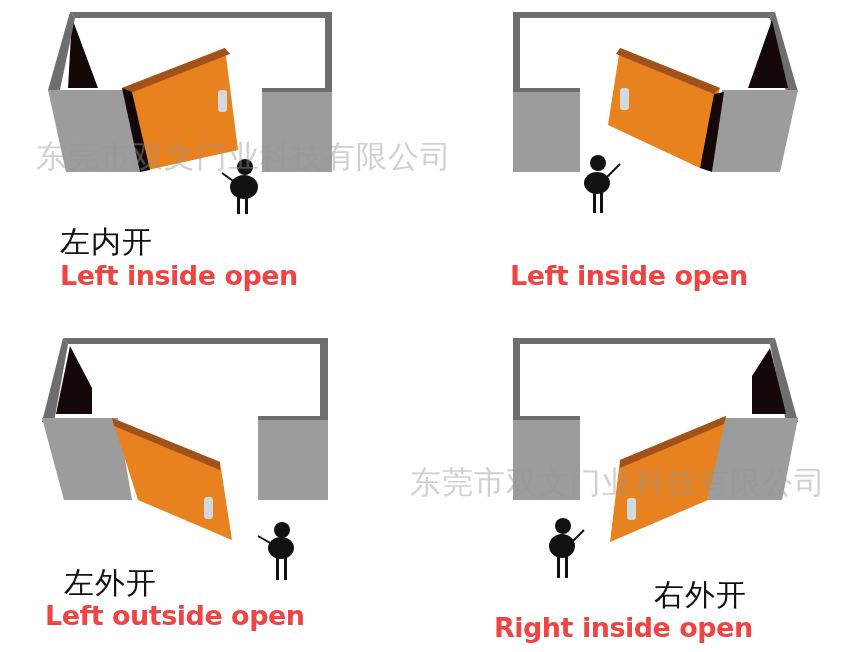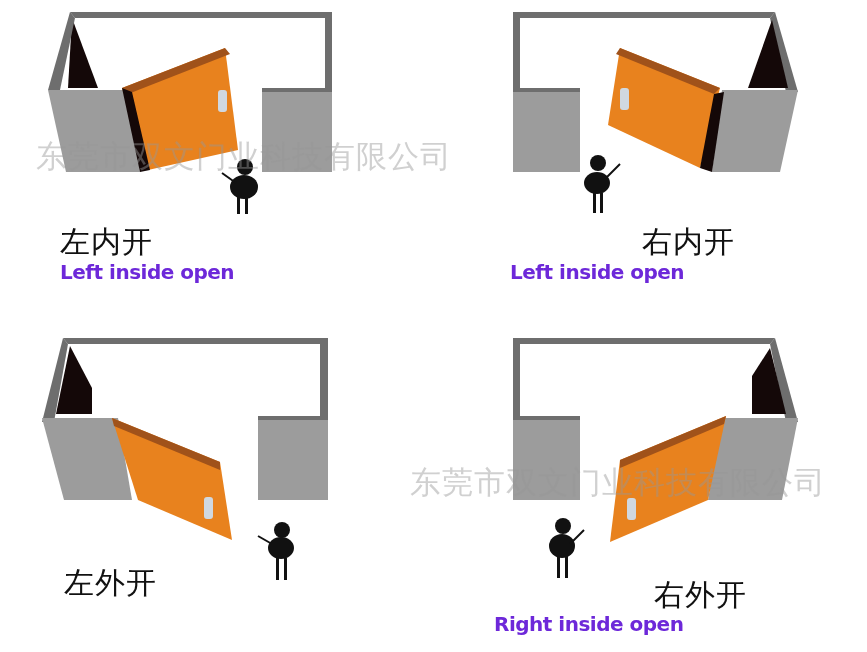--- a/index.html
+++ b/index.html
@@ -1,20 +1,20 @@
 <!DOCTYPE html>
 <html><head>
 <meta charset="utf-8">
 <style>
   html, body { margin: 0; padding: 0; background: #ffffff; }
   body { width: 867px; height: 652px; position: relative; overflow: hidden; font-family: "DejaVu Sans", sans-serif; }
   .panel { position: absolute; }
   .panel svg { position: absolute; left: 0; top: 0; }
   .cn { position: absolute; font-family: "DejaVu Sans", sans-serif; font-size: 30px; color: #111; letter-spacing: 1px; }
-  .en { position: absolute; font-family: "DejaVu Sans", sans-serif; font-size: 20px; font-weight: bold; color: #6d28d9; letter-spacing: -0.5px; }
+  .en { position: absolute; font-family: "DejaVu Sans", sans-serif; font-size: 27px; font-weight: bold; color: #ef4444; letter-spacing: -0.5px; }
   .wm { position: absolute; font-family: "DejaVu Sans", sans-serif; font-size: 31px; color: rgba(150,150,150,0.45); white-space: nowrap; letter-spacing: 1px; }
 </style>
 </head>
 <body>
 
 <div class="panel" style="left:0;top:0;width:430px;height:310px;">
   <svg width="430" height="310">
 
     <path d="M70 12 L332 12 L332 92 L325 92 L325 18 L75 18 Z" fill="#6e6e6e"></path>
 
@@ -59,21 +59,20 @@
     <path d="M284 94 L294 92 L282 172 L270 168 Z" fill="#140808"></path>
     <rect x="190" y="88" width="9" height="22" rx="3" fill="#d0d8e0"></rect>
     <g fill="#111">
       <circle cx="168" cy="163" r="8"></circle>
       <ellipse cx="167" cy="183" rx="13" ry="11"></ellipse>
       <rect x="163" y="193" width="3" height="20"></rect>
       <rect x="170" y="193" width="3" height="20"></rect>
       <line x1="176" y1="178" x2="190" y2="164" stroke="#111" stroke-width="2"></line>
     </g>
   </svg>
-  <div class="cn" style="left:212px;top:222px;">右内开</div>
   <div class="en" style="left:80px;top:260px;">Left inside open</div>
 </div>
 
 <div class="panel" style="left:0;top:330px;width:430px;height:322px;padding-left:16px;">
   <svg width="430" height="322">
     <path d="M63 8 L328 8 L328 92 L320 92 L320 14 L68 14 Z" fill="#6e6e6e"></path>
     <path d="M63 8 L42 92 L54 92 L68 14 Z" fill="#6e6e6e"></path>
     <path d="M70 16 L92 58 L92 84 L56 84 Z" fill="#140808"></path>
     <path d="M42 88 L118 88 L132 170 L64 170 Z" fill="#9c9c9c"></path>
     <path d="M258 88 L328 88 L328 170 L258 170 Z" fill="#9c9c9c"></path>
@@ -84,20 +83,21 @@
     <rect x="204" y="167" width="9" height="22" rx="3" fill="#d0d8e0"></rect>
     <g fill="#111">
       <circle cx="282" cy="200" r="8"></circle>
       <ellipse cx="281" cy="218" rx="13" ry="11"></ellipse>
       <rect x="276" y="228" width="3" height="22"></rect>
       <rect x="284" y="228" width="3" height="22"></rect>
       <line x1="258" y1="206" x2="272" y2="214" stroke="#111" stroke-width="2"></line>
     </g>
   </svg>
   <div class="cn" style="left:64px;top:233px;">左外开</div>
+  <div class="en" style="left:45px;top:270px;">Left outside open</div>
 </div>
 
 <div class="panel" style="left:430px;top:330px;width:437px;height:322px;">
   <svg width="437" height="322">
     <path d="M83 8 L345 8 L340 14 L90 14 L90 92 L83 92 Z" fill="#6e6e6e"></path>
     <path d="M345 8 L368 92 L356 92 L340 14 Z" fill="#6e6e6e"></path>
     <path d="M340 18 L356 84 L322 84 L322 46 Z" fill="#140808"></path>
     <path d="M83 88 L150 88 L150 170 L83 170 Z" fill="#9c9c9c"></path>
     <path d="M83 86 L150 86 L150 90 L83 90 Z" fill="#6e6e6e"></path>
     <path d="M292 88 L368 88 L352 170 L278 170 Z" fill="#9c9c9c"></path>

